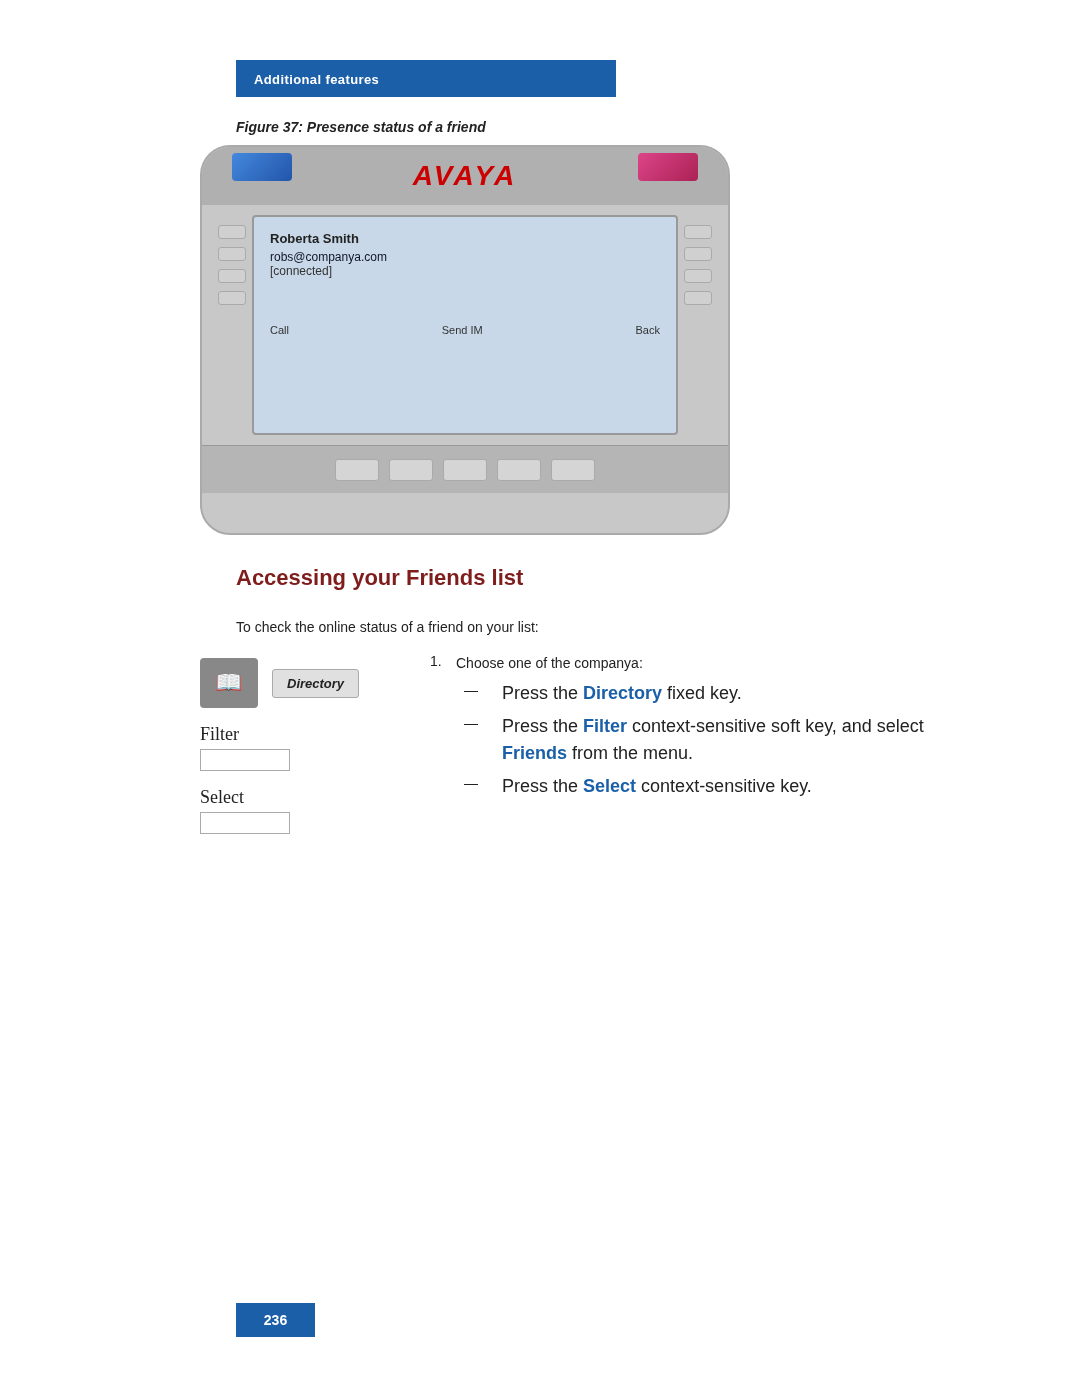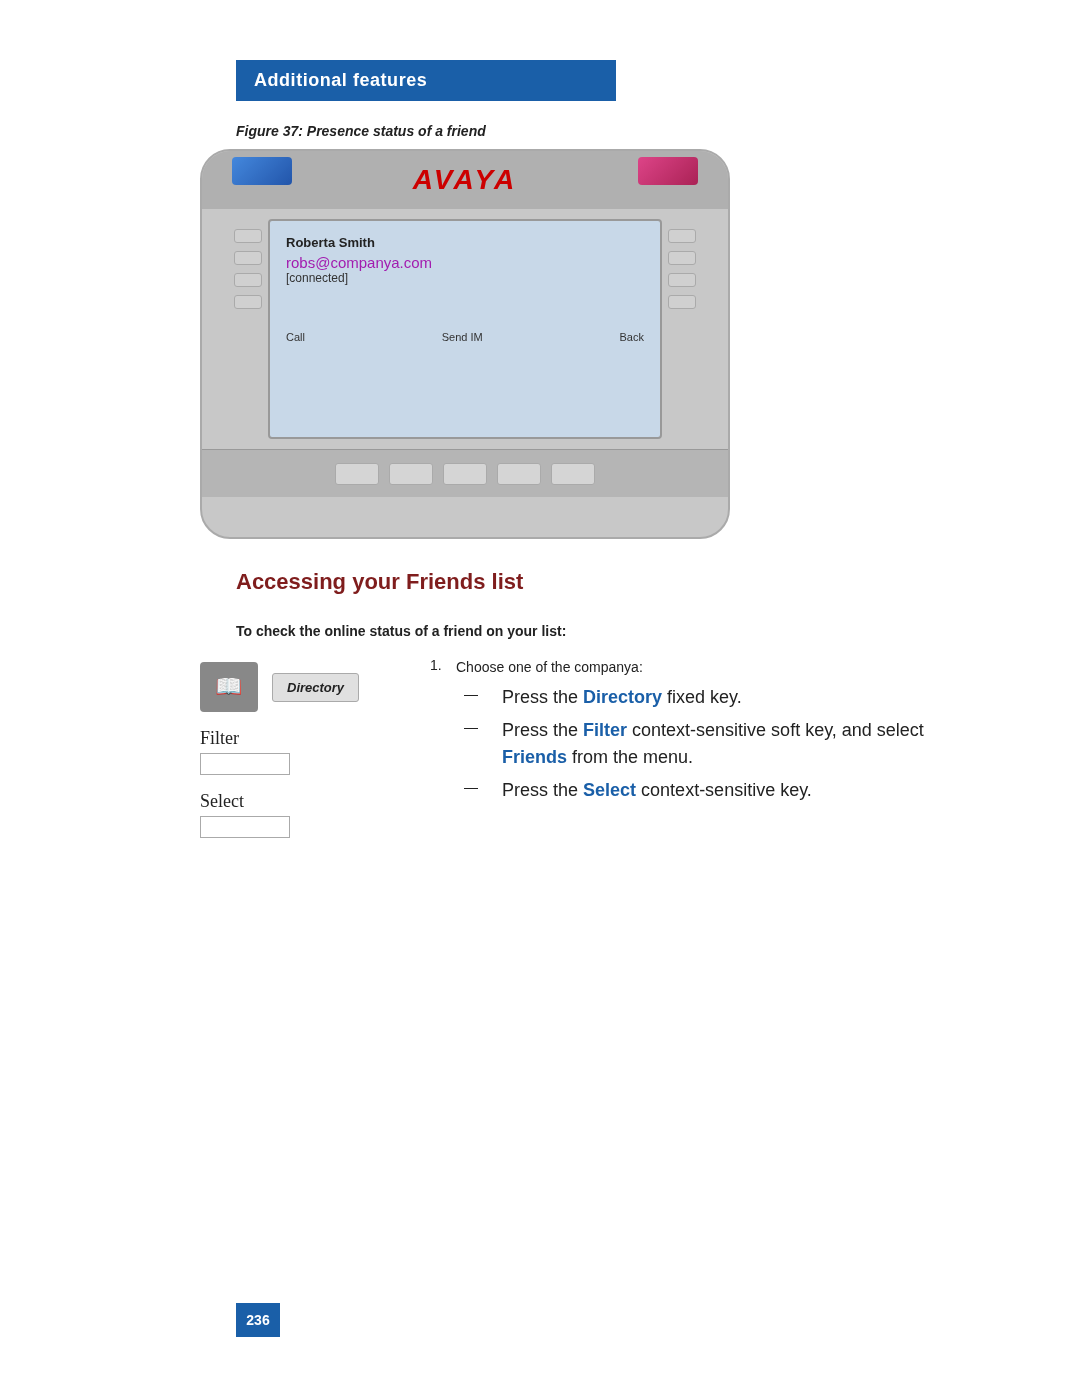--- a/index.html
+++ b/index.html
@@ -15,21 +15,21 @@
 
     
     .header-banner {
       background: #1a5fa8;
       width: 380px;
       margin: 60px 0 0 236px;
       padding: 10px 18px;
     }
     .header-banner-text {
       color: #ffffff;
-      font-size: 18px;
+      font-size: 13px;
       font-weight: bold;
       letter-spacing: 0.03em;
     }
 
     
     .figure-caption {
       margin: 22px 0 10px 236px;
       font-size: 14px;
       font-weight: bold;
       color: #222;
@@ -82,21 +82,21 @@
       color: #cc0000;
       letter-spacing: 3px;
       font-style: italic;
       font-family: Arial Black, Arial, sans-serif;
     }
 
     
     .phone-screen-area {
       display: flex;
       width: 100%;
-      padding: 10px 16px;
+      padding: 10px 0;
     }
 
     
     .phone-side-buttons-left {
       width: 50px;
       display: flex;
       flex-direction: column;
       align-items: center;
       gap: 8px;
       padding: 10px 0 0 10px;
@@ -126,22 +126,22 @@
       padding: 14px 16px 10px 16px;
       min-height: 220px;
     }
     .screen-contact-name {
       font-size: 13px;
       font-weight: bold;
       color: #222;
       margin-bottom: 4px;
     }
     .screen-contact-email {
-      font-size: 15px;
-      color: #a21caf;
+      font-size: 12px;
+      color: #0f172a;
     }
     .screen-contact-status {
       font-size: 12px;
       color: #333;
       margin-bottom: 20px;
     }
     .screen-softkeys {
       display: flex;
       justify-content: space-between;
       margin-top: 46px;
@@ -172,21 +172,21 @@
       margin: 30px 0 28px 236px;
       font-size: 22px;
       font-weight: bold;
       color: #7f1d1d;
     }
 
     
     .sub-heading {
       margin: 12px 0 18px 236px;
       font-size: 14px;
-      font-weight: bold;
+      font-weight: normal;
       color: #222;
     }
 
     
     .content-area {
       margin: 0 0 0 200px;
       display: flex;
       gap: 30px;
       align-items: flex-start;
       width: 760px;
@@ -298,21 +298,21 @@
     .highlight-blue {
       color: #1a5fa8;
       font-weight: bold;
     }
 
     
     .page-number-box {
       position: absolute;
       bottom: 60px;
       left: 236px;
-      width: 44px;
+      width: 79px;
       height: 34px;
       background: #1a5fa8;
       display: flex;
       align-items: center;
       justify-content: center;
     }
     .page-number-text {
       color: #fff;
       font-size: 14px;
       font-weight: bold;

